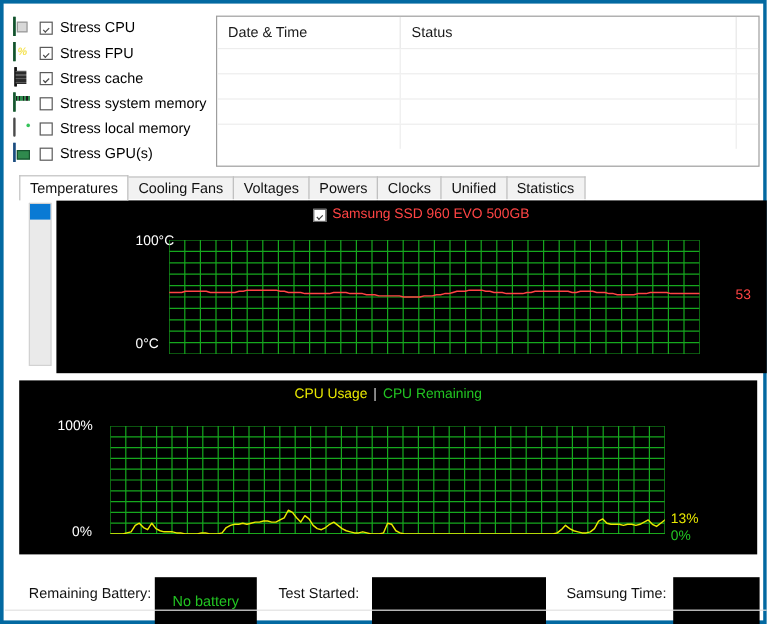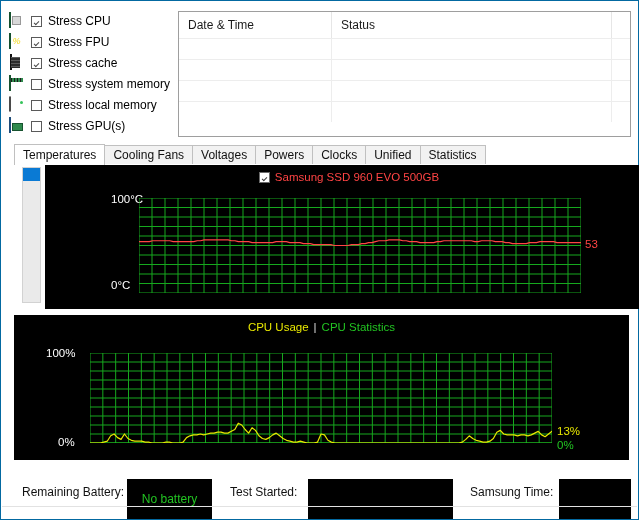--- a/index.html
+++ b/index.html
@@ -5,21 +5,21 @@
   html,body{margin:0;padding:0;}
   body{
     width:639px;height:520px;overflow:hidden;
     background:#ffffff;
     font-family:"Liberation Sans", sans-serif;
     font-size:12px;color:#000;
   }
   #app{
     position:relative;width:639px;height:520px;
     background:#ffffff;
-    border:1px solid #0369a1;
+    border:3px solid #0369a1;
     box-sizing:border-box;
   }
 
   
   #stress-list{
     position:absolute;left:8px;top:10px;width:165px;
   }
   .stress-row{
     display:flex;align-items:center;height:20px;margin-bottom:1px;
   }
@@ -206,21 +206,21 @@
     <div id="device-sel"></div>
   </div>
 
   <div class="chart" id="chart-temp">
     <div class="ctitle">
       <span class="ccb"></span>
       <span style="color:#ff4444">Samsung SSD 960 EVO 500GB</span>
     </div>
     <div class="axlab" style="left:66px;top:28px;">100°C</div>
     <div class="axlab" style="left:66px;top:114px;">0°C</div>
-    <div class="vallab" style="left:540px;top:73px;color:#ff4444;">53</div>
+    <div class="vallab" style="left:566px;top:73px;color:#ff4444;">53</div>
     <div class="plot" id="plot-temp">
       <svg id="svg-temp" viewBox="0 0 442 95" preserveAspectRatio="none">
           <g>
             <line x1="0" y1="0" x2="0" y2="95" stroke="#16a81e" stroke-width="1"></line>
             <line x1="13" y1="0" x2="13" y2="95" stroke="#16a81e" stroke-width="1"></line>
             <line x1="26" y1="0" x2="26" y2="95" stroke="#16a81e" stroke-width="1"></line>
             <line x1="39" y1="0" x2="39" y2="95" stroke="#16a81e" stroke-width="1"></line>
             <line x1="52" y1="0" x2="52" y2="95" stroke="#16a81e" stroke-width="1"></line>
             <line x1="65" y1="0" x2="65" y2="95" stroke="#16a81e" stroke-width="1"></line>
             <line x1="78" y1="0" x2="78" y2="95" stroke="#16a81e" stroke-width="1"></line>
@@ -266,21 +266,21 @@
           </g>
           <path d="M0.00,43.70 L3.43,43.70 L6.85,43.70 L10.28,43.70 L13.71,42.75 L17.13,42.75 L20.56,42.75 L23.98,42.75 L27.41,42.75 L30.84,42.75 L34.26,43.70 L37.69,43.70 L41.12,43.70 L44.54,43.70 L47.97,43.70 L51.40,43.70 L54.82,43.70 L58.25,42.75 L61.67,42.75 L65.10,41.80 L68.53,41.80 L71.95,41.80 L75.38,41.80 L78.81,41.80 L82.23,41.80 L85.66,41.80 L89.09,41.80 L92.51,42.75 L95.94,42.75 L99.36,43.70 L102.79,43.70 L106.22,43.70 L109.64,43.70 L113.07,44.65 L116.50,44.65 L119.92,44.65 L123.35,44.65 L126.78,44.65 L130.20,44.65 L133.63,44.65 L137.05,43.70 L140.48,43.70 L143.91,43.70 L147.33,43.70 L150.76,44.65 L154.19,44.65 L157.61,44.65 L161.04,44.65 L164.47,45.60 L167.89,45.60 L171.32,45.60 L174.74,46.55 L178.17,46.55 L181.60,46.55 L185.02,46.55 L188.45,46.55 L191.88,46.55 L195.30,47.50 L198.73,47.50 L202.16,47.50 L205.58,47.50 L209.01,47.50 L212.43,46.55 L215.86,46.55 L219.29,46.55 L222.71,45.60 L226.14,45.60 L229.57,44.65 L232.99,44.65 L236.42,43.70 L239.84,42.75 L243.27,42.75 L246.70,42.75 L250.12,41.80 L253.55,41.80 L256.98,41.80 L260.40,41.80 L263.83,42.75 L267.26,42.75 L270.68,43.70 L274.11,43.70 L277.53,43.70 L280.96,44.65 L284.39,44.65 L287.81,44.65 L291.24,44.65 L294.67,44.65 L298.09,43.70 L301.52,43.70 L304.95,42.75 L308.37,42.75 L311.80,42.75 L315.22,42.75 L318.65,42.75 L322.08,42.75 L325.50,42.75 L328.93,42.75 L332.36,42.75 L335.78,43.70 L339.21,43.70 L342.64,42.75 L346.06,42.75 L349.49,42.75 L352.91,42.75 L356.34,43.70 L359.77,43.70 L363.19,43.70 L366.62,44.65 L370.05,44.65 L373.47,45.60 L376.90,45.60 L380.33,45.60 L383.75,45.60 L387.18,45.60 L390.60,44.65 L394.03,44.65 L397.46,44.65 L400.88,43.70 L404.31,43.70 L407.74,43.70 L411.16,43.70 L414.59,43.70 L418.02,44.65 L421.44,44.65 L424.87,44.65 L428.29,44.65 L431.72,44.65 L435.15,44.65 L438.57,44.65 L442.00,44.65 " fill="none" stroke="#ff4444" stroke-width="1.2" stroke-linejoin="round" stroke-linecap="round"></path>
         </svg>
     </div>
   </div>
 
   <div class="chart" id="chart-cpu">
     <div class="ctitle">
       <span style="color:#e8e800">CPU Usage</span>
       <span style="color:#dddddd">|</span>
-      <span style="color:#22c422">CPU Statistics</span>
+      <span style="color:#22c422">CPU Remaining</span>
     </div>
     <div class="axlab" style="left:32px;top:32px;">100%</div>
     <div class="axlab" style="left:44px;top:121px;">0%</div>
     <div class="vallab" style="left:543px;top:110px;color:#e8e800;">13%</div>
     <div class="vallab" style="left:543px;top:124px;color:#22c422;">0%</div>
     <div class="plot" id="plot-cpu">
       <svg id="svg-cpu" viewBox="0 0 462 90" preserveAspectRatio="none">
           <g>
             <line x1="0" y1="0" x2="0" y2="90" stroke="#16a81e" stroke-width="1"></line>
             <line x1="12.833333333333334" y1="0" x2="12.833333333333334" y2="90" stroke="#16a81e" stroke-width="1"></line>

